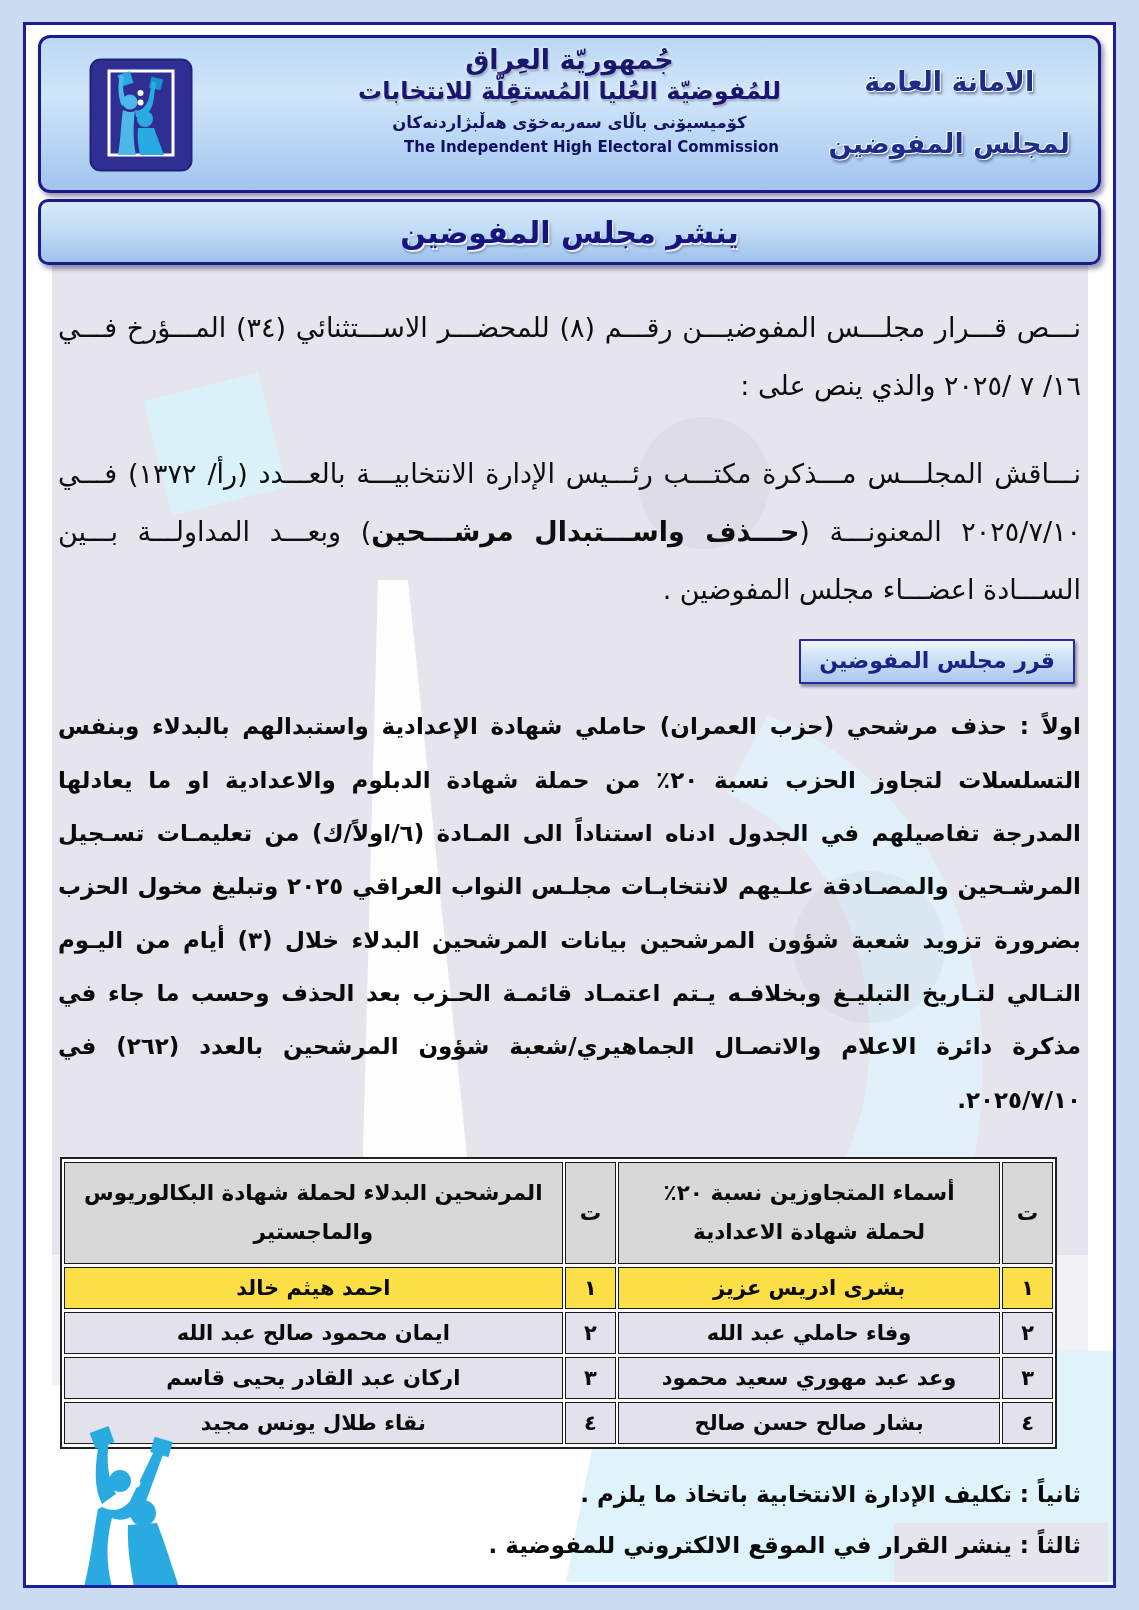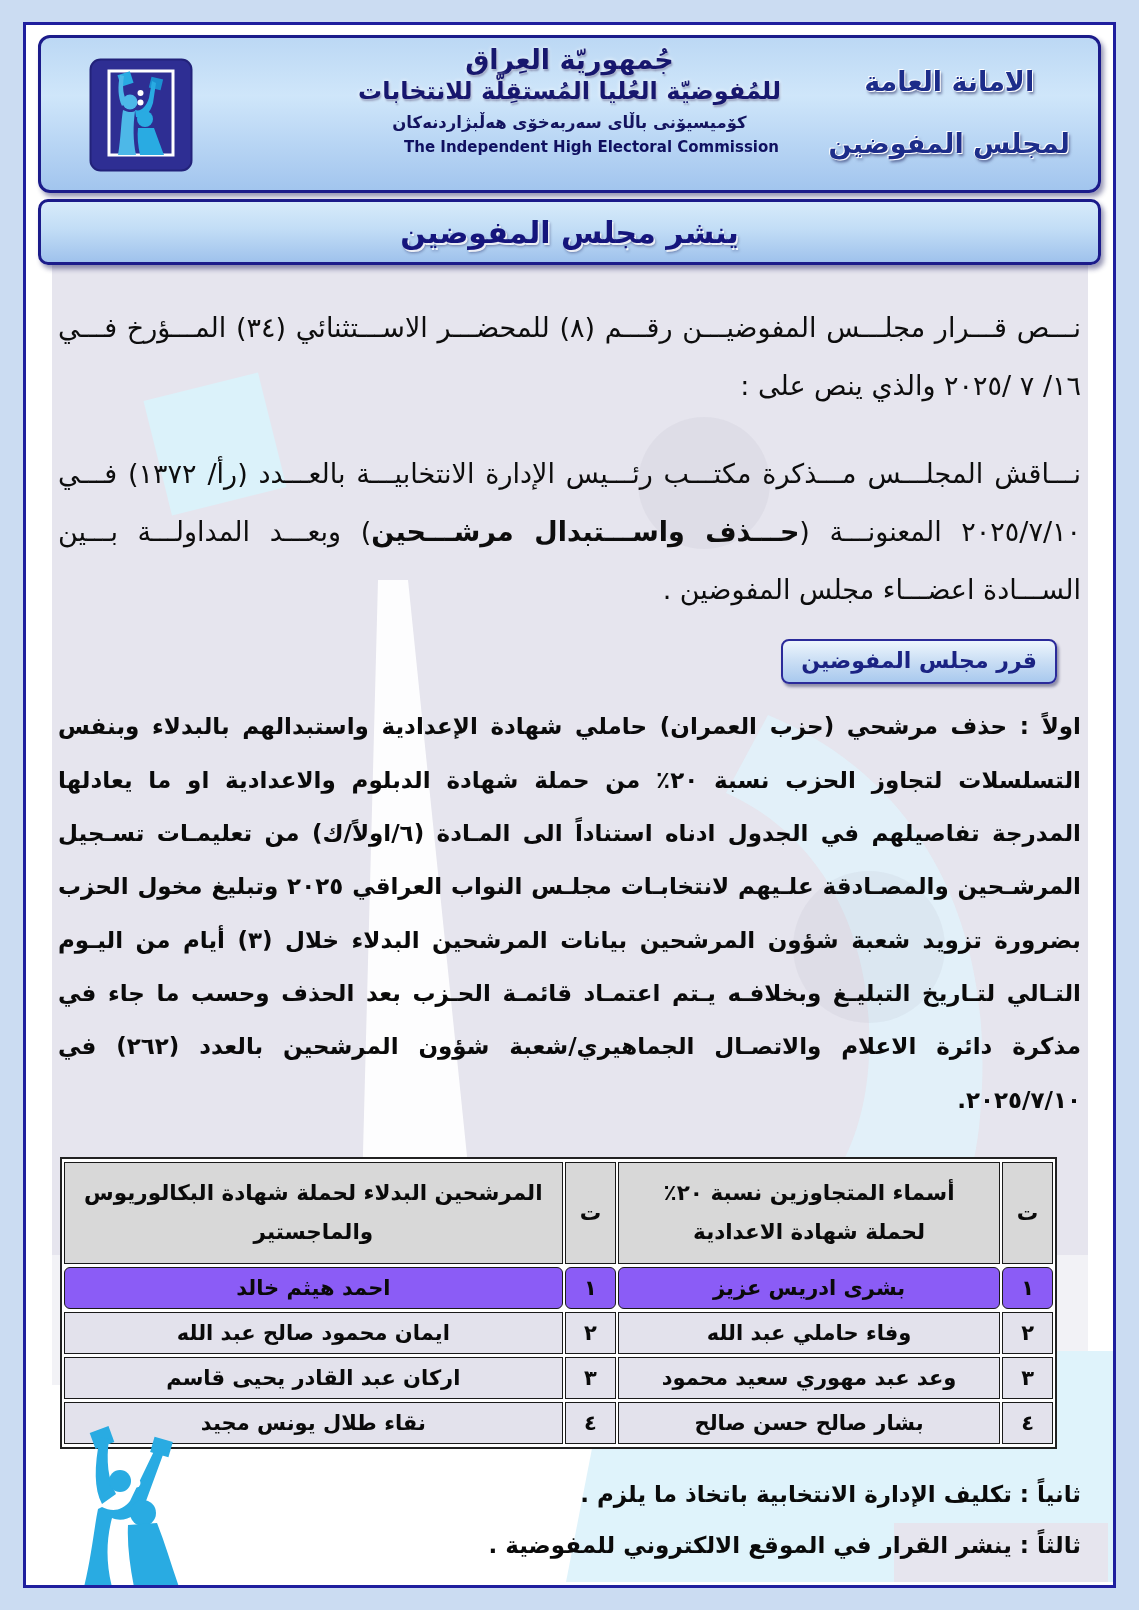--- a/index.html
+++ b/index.html
@@ -49,41 +49,41 @@
   }
   
   .content{position:absolute;left:0;right:0;top:248px;z-index:1;padding:0 32px;}
   .intro{
     font-size:27px;font-weight:normal;color:#0d0d0d;line-height:2.15;
     text-align:justify;margin:26px 0 0 0;
   }
   .intro.p2{margin-top:30px;}
   .intro b{font-weight:bold;}
   .badge{
-    width:fit-content;margin:20px 24px 0 auto;padding:7px 18px 9px 18px;
-    border:2px solid #2a2a9a;border-radius:8px;
+    width:fit-content;margin:20px 6px 0 auto;padding:7px 18px 9px 18px;
+    border:2px solid #2a2a9a;border-radius:1px;
     background:linear-gradient(180deg,#eef6fd 0%,#cde0f5 45%,#a9c9ee 100%);
     box-shadow:2px 3px 3px rgba(10,10,60,.4);
     font-size:22px;font-weight:bold;color:#1b2383;
   }
   .clause{
     font-size:23px;font-weight:bold;color:#0a0a0a;line-height:2.32;
     text-align:justify;margin:16px 0 0 0;
   }
   
   table.cand{
     width:97.5%;margin:30px auto 0 2px;border-collapse:separate;border-spacing:2px 3px;
     border:2px solid #222;background:#ffffff;
   }
   table.cand th,table.cand td{
     border:1.6px solid #1a1a1a;font-weight:bold;color:#0a0a0a;text-align:center;vertical-align:middle;
   }
   table.cand th{background:#d8d8d8;font-size:21.5px;height:96px;line-height:1.8;padding:2px 14px;}
   table.cand td{font-size:21px;height:38px;padding:1px 8px;background:#e3e2ec;}
-  table.cand tbody tr:first-child td{background:#8b5cf6;border-radius:6px;}
+  table.cand tbody tr:first-child td{background:#fde047;}
   col.cseq{width:5%;}col.cname{width:39%;}col.crep{width:51%;}
   
   .cl{font-size:23px;font-weight:bold;color:#0a0a0a;margin:26px 0 0 0;line-height:1.7;}
   .cl.third{margin-top:12px;}
   .bottom-logo{position:absolute;left:38px;bottom:-6px;z-index:1;}
 </style>
 </head>
 <body>
 
 <div class="page">

